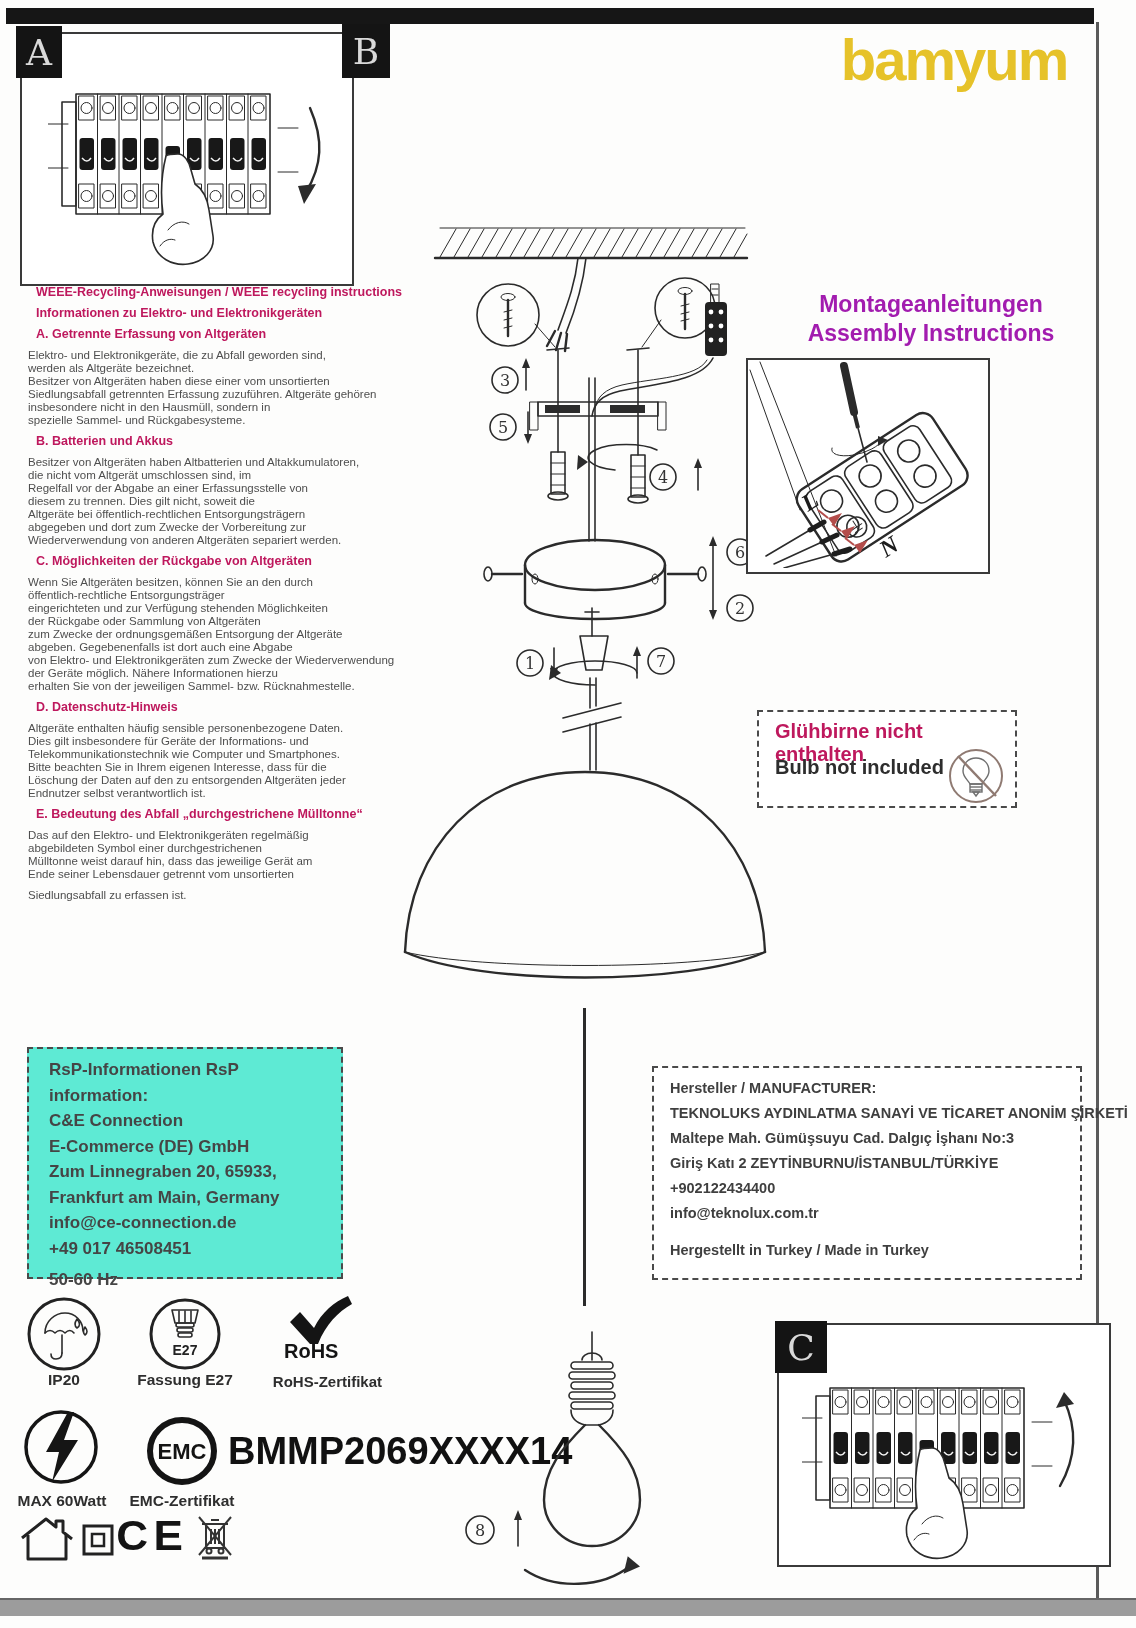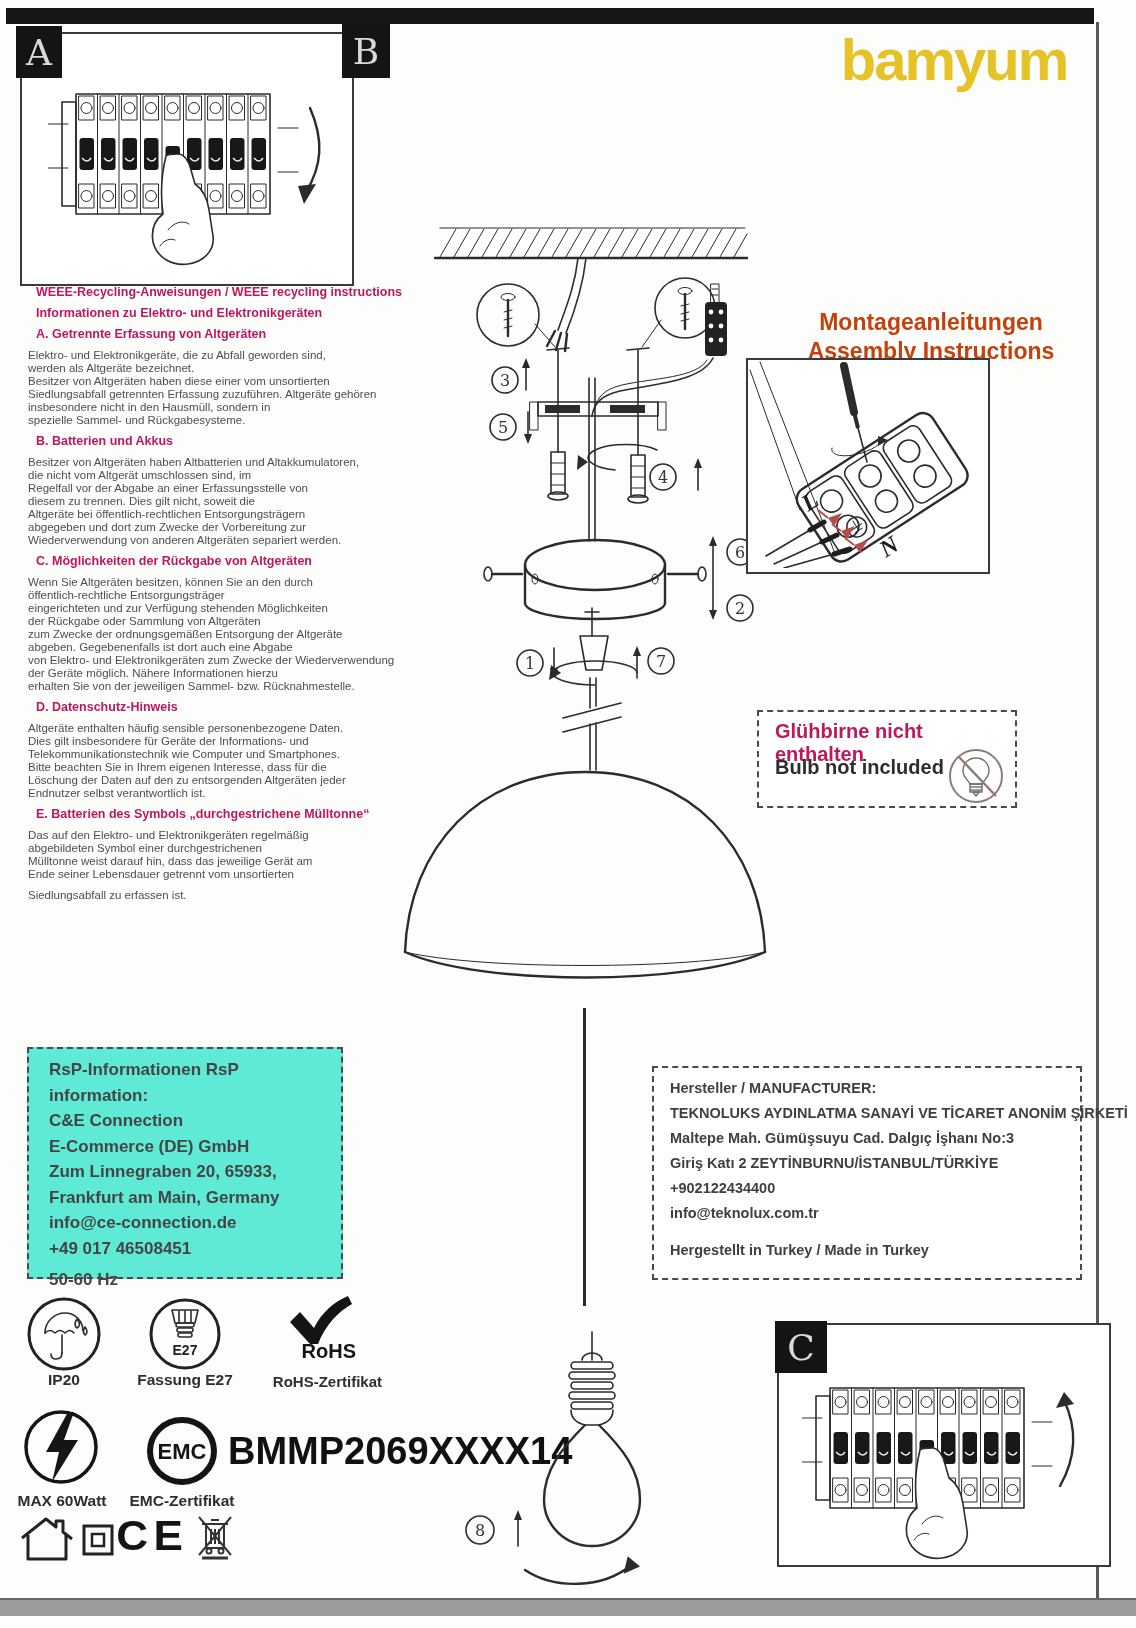--- a/index.html
+++ b/index.html
@@ -126,21 +126,21 @@
   <svg class="abs" style="left:48px;top:88px;" width="290" height="186" viewBox="0 0 290 186">
     <use href="#breaker"></use>
     <path class="s th" d="M262,20 C276,52 274,78 258,104" fill="none"></path>
     <polygon class="f" points="250,98 268,96 256,116"></polygon>
   </svg>
 
   <div class="abs taglabel" style="left:342px;top:24px;width:48px;height:54px;">B</div>
 
   <div class="abs" style="left:838px;top:26px;width:232px;text-align:center;font-size:58px;font-weight:bold;letter-spacing:-2px;color:#e6c229;">bamyum</div>
 
-  <div class="abs" style="left:778px;top:308px;width:306px;text-align:center;font-weight:bold;font-size:23px;line-height:29px;color:#c2410c;">
+  <div class="abs" style="left:778px;top:290px;width:306px;text-align:center;font-weight:bold;font-size:23px;line-height:29px;color:#a21caf;">
     <div>Montageanleitungen</div>
     <div>Assembly Instructions</div>
   </div>
 
   <div class="abs weee" style="left:28px;top:286px;">
     <p class="hd">WEEE-Recycling-Anweisungen / WEEE recycling instructions</p>
     <p class="hd">Informationen zu Elektro- und Elektronikgeräten</p>
     <p class="hd">A. Getrennte Erfassung von Altgeräten</p>
     <p class="pre">Elektro- und Elektronikgeräte, die zu Abfall geworden sind,
  werden als Altgeräte bezeichnet.
@@ -166,21 +166,21 @@
  von Elektro- und Elektronikgeräten zum Zwecke der Wiederverwendung
 der Geräte möglich. Nähere Informationen hierzu
 erhalten Sie von der jeweiligen Sammel- bzw. Rücknahmestelle.</p>
     <p class="hd">D. Datenschutz-Hinweis</p>
     <p class="pre">Altgeräte enthalten häufig sensible personenbezogene Daten.
 Dies gilt insbesondere für Geräte der Informations- und
 Telekommunikationstechnik wie Computer und Smartphones.
  Bitte beachten Sie in Ihrem eigenen Interesse, dass für die
 Löschung der Daten auf den zu entsorgenden Altgeräten jeder
 Endnutzer selbst verantwortlich ist.</p>
-    <p class="hd">E. Batterien des Symbols „durchgestrichene Mülltonne“</p>
+    <p class="hd">E. Bedeutung des Abfall „durchgestrichene Mülltonne“</p>
     <p class="pre">Das auf den Elektro- und Elektronikgeräten regelmäßig
  abgebildeten Symbol einer durchgestrichenen
 Mülltonne weist darauf hin, dass das jeweilige Gerät am
 Ende seiner Lebensdauer getrennt vom unsortierten</p>
     <p>Siedlungsabfall zu erfassen ist.</p>
   </div>
 
   <svg class="abs" style="left:395px;top:200px;" width="380" height="810" viewBox="0 0 380 810">
 
     <g class="s thin">
@@ -476,21 +476,21 @@
       <rect x="29" y="31" width="16" height="4" rx="2"></rect>
       <rect x="30" y="36" width="14" height="4" rx="2"></rect>
     </g>
     <text x="37" y="58" text-anchor="middle" font-size="14" font-weight="bold" fill="#222" font-family="Liberation Sans,sans-serif">E27</text>
   </svg>
   <div class="abs certlabel" style="left:128px;top:1371px;width:114px;">Fassung E27</div>
 
   <svg class="abs" style="left:284px;top:1294px;" width="72" height="52" viewBox="0 0 72 52">
     <path d="M6,28 L16,18 L30,34 C38,18 50,8 64,2 L68,10 C54,18 42,30 34,50 L26,50 Z" fill="#141414"></path>
   </svg>
-  <div class="abs" style="left:284px;top:1340px;width:72px;text-align:right;font-weight:bold;font-size:20px;color:#141414;">RoHS</div>
+  <div class="abs" style="left:284px;top:1340px;width:72px;text-align:left;font-weight:bold;font-size:20px;color:#141414;">RoHS</div>
   <div class="abs certlabel" style="left:258px;top:1373px;width:124px;font-size:15px;text-align:right;">RoHS-Zertifikat</div>
 
   <svg class="abs" style="left:22px;top:1408px;" width="78" height="78" viewBox="0 0 78 78">
     <circle cx="39" cy="39" r="35" stroke="#151515" stroke-width="3.5" fill="none"></circle>
     <polygon points="46,4 24,44 37,44 30,74 56,32 42,32 52,4" fill="#151515"></polygon>
   </svg>
   <div class="abs certlabel" style="left:12px;top:1492px;width:100px;">MAX 60Watt</div>
 
   <svg class="abs" style="left:146px;top:1416px;" width="72" height="70" viewBox="0 0 72 70">
     <ellipse cx="36" cy="35" rx="32" ry="31" stroke="#141414" stroke-width="6" fill="none"></ellipse>

